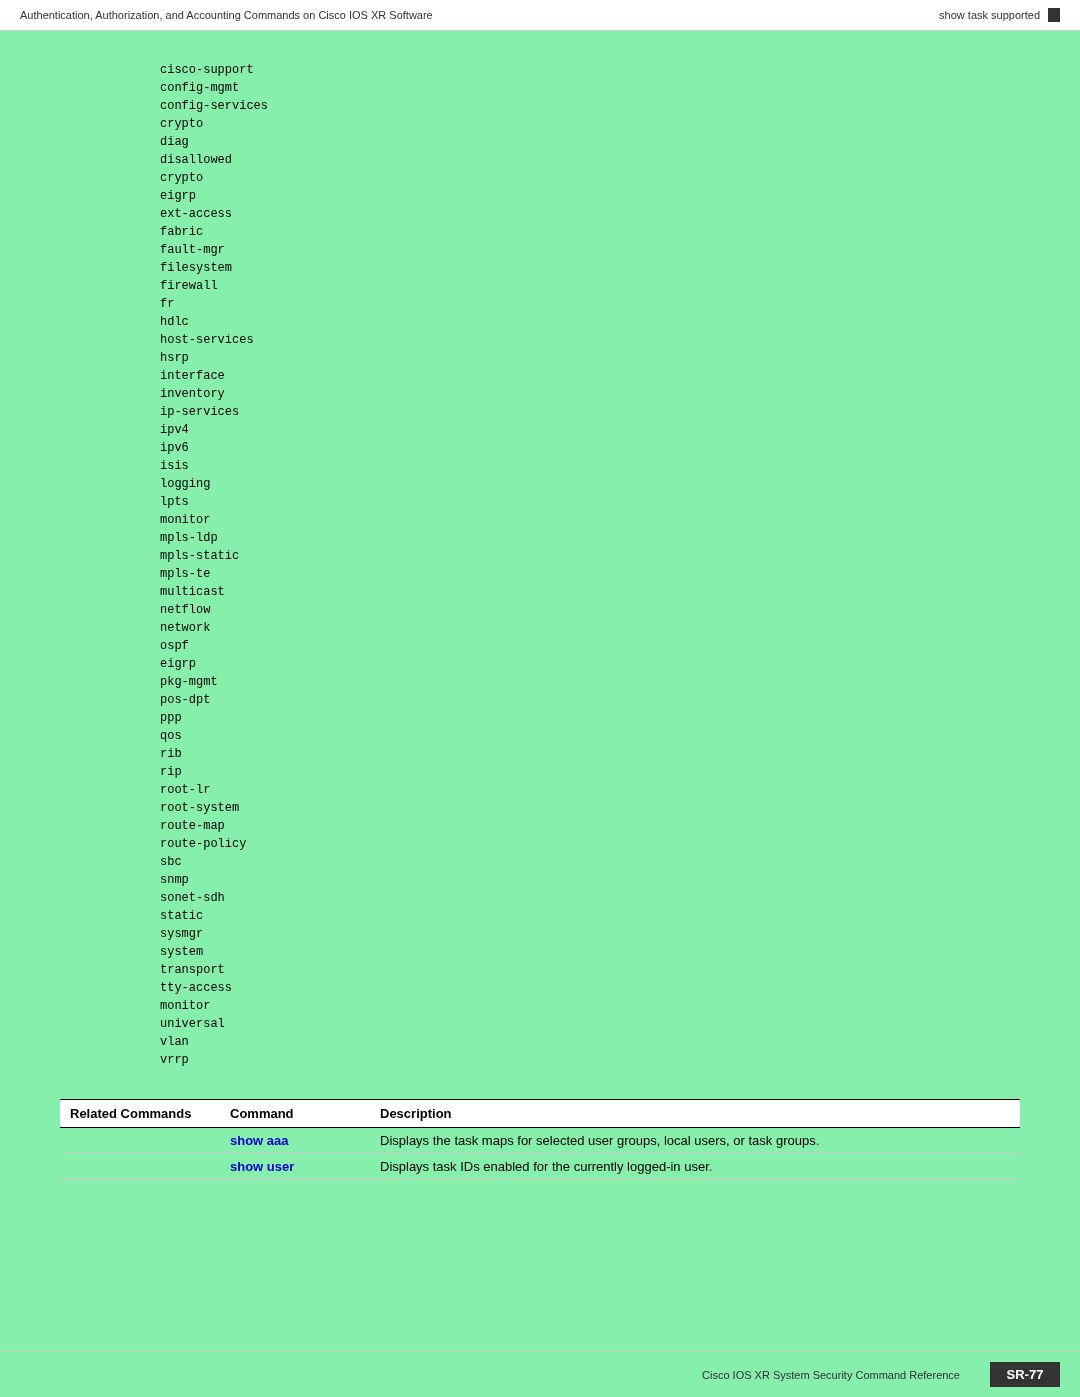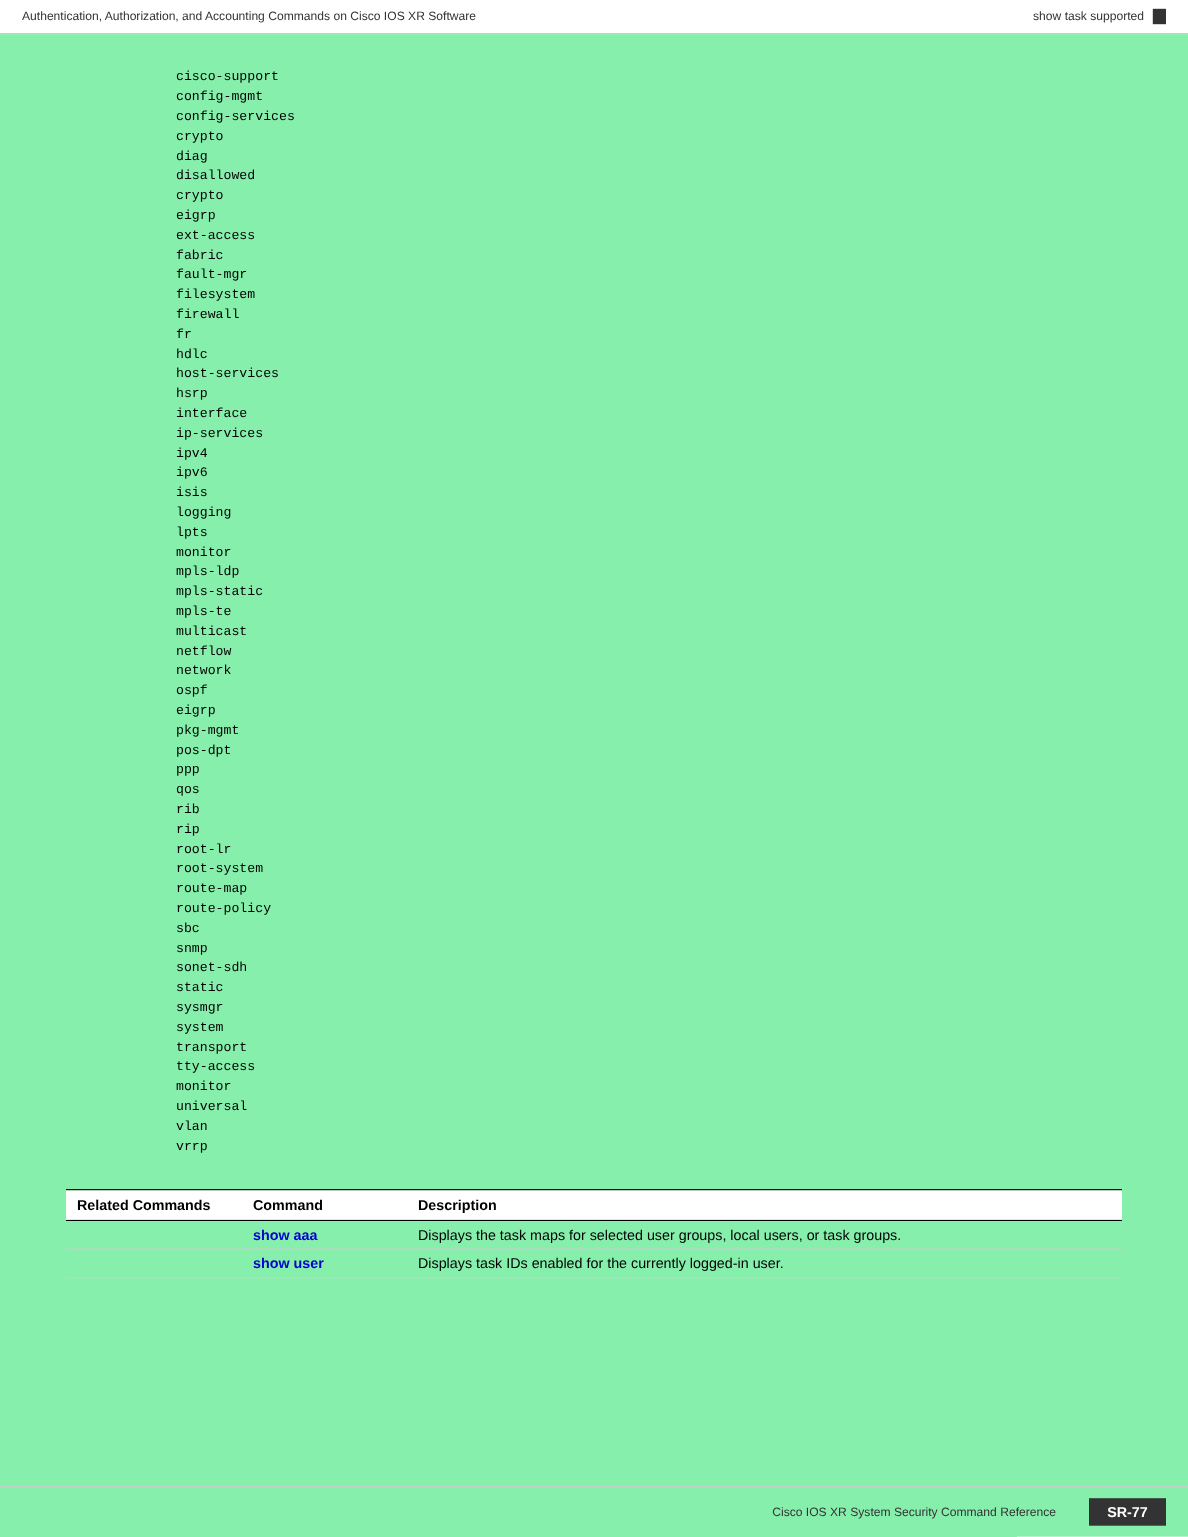--- a/index.html
+++ b/index.html
@@ -194,20 +194,21 @@
         <div>ext-access</div>
         <div>fabric</div>
         <div>fault-mgr</div>
         <div>filesystem</div>
         <div>firewall</div>
         <div>fr</div>
         <div>hdlc</div>
         <div>host-services</div>
         <div>hsrp</div>
         <div>interface</div>
+        <div>inventory</div>
         <div>ip-services</div>
         <div>ipv4</div>
         <div>ipv6</div>
         <div>isis</div>
         <div>logging</div>
         <div>lpts</div>
         <div>monitor</div>
         <div>mpls-ldp</div>
         <div>mpls-static</div>
         <div>mpls-te</div>

